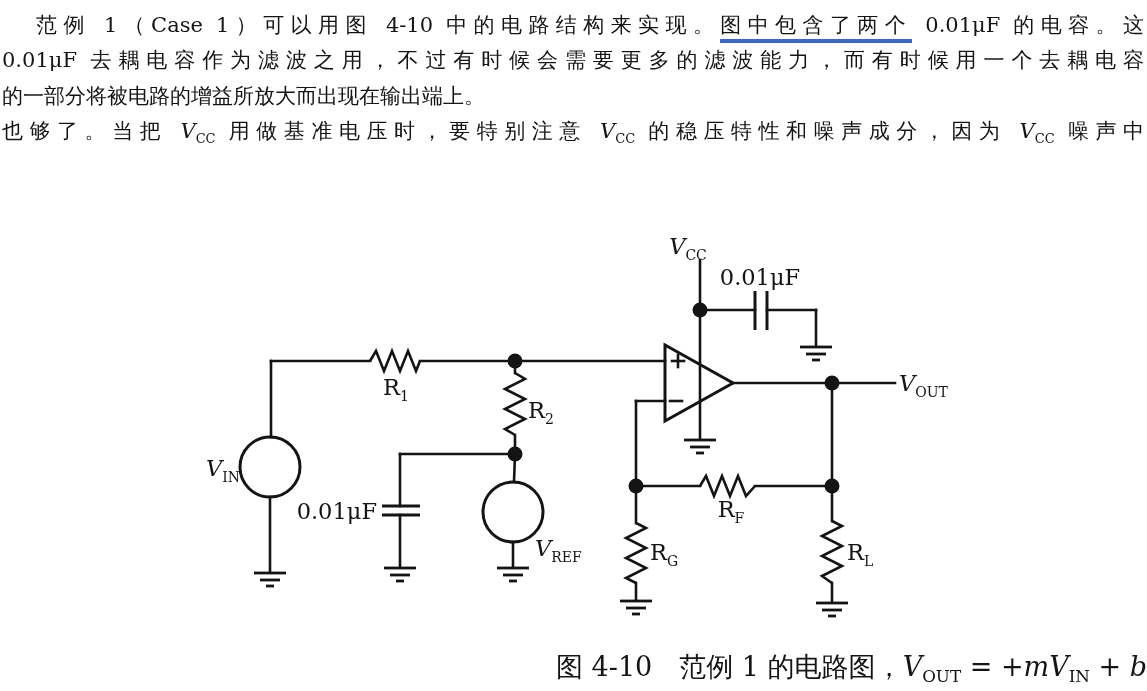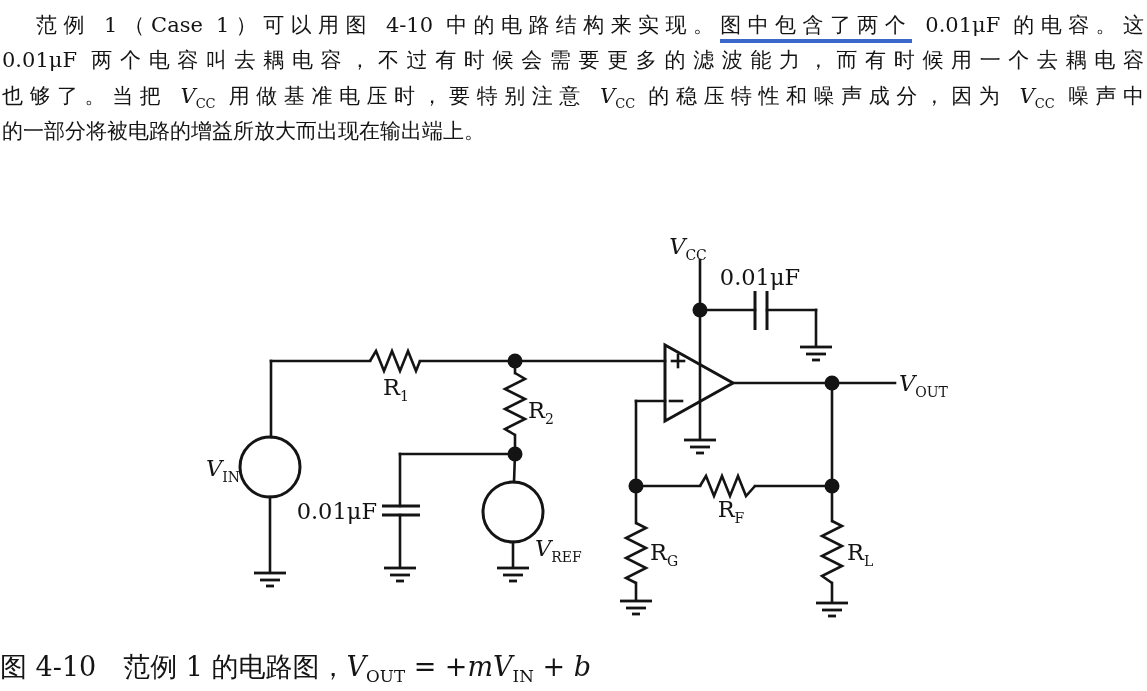--- a/index.html
+++ b/index.html
@@ -18,32 +18,32 @@
   
   .circuit{position:absolute;top:228px;left:0;}
   .wire{stroke:#141414;stroke-width:2.6;fill:none;stroke-linecap:square;}
   .thick{stroke:#141414;stroke-width:3;fill:none;}
   .zig{stroke:#141414;stroke-width:2.6;fill:none;stroke-linejoin:miter;}
   .comp{stroke:#141414;stroke-width:3;fill:none;}
   .dot{fill:#141414;stroke:none;}
   .gnd line{stroke:#141414;stroke-width:2.8;}
   .lbl{fill:#141414;font-size:22.5px;font-family:"DejaVu Serif","Liberation Serif",serif;}
   .ssub{font-size:14px;font-style:normal;}
-  .caption{position:absolute;top:648px;left:0;width:100%;text-align:left;font-size:27px;height:38px;line-height:38px;}
+  .caption{position:absolute;top:648px;left:0;width:100%;text-align:right;font-size:27px;height:38px;line-height:38px;}
 </style>
 </head>
 <body>
 
 <div class="page">
 
   <div class="paragraph">
       <div class="para-line indent jl"><span>范例 1（Case 1）可以用图 4-10 中的电路结构来实现。</span><span class="blue-underline" style="border-bottom-color: rgb(58, 103, 204);">图中包含了两个</span><span> 0.01μF 的电容。这</span></div>
-      <div class="para-line jl"><span>0.01μF 两个电容叫去耦电容，不过有时候会需要更多的滤波能力，而有时候用一个去耦电容</span></div>
+      <div class="para-line jl"><span>0.01μF 去耦电容作为滤波之用，不过有时候会需要更多的滤波能力，而有时候用一个去耦电容</span></div>
+      <div class="para-line"><span>的一部分将被电路的增益所放大而出现在输出端上。</span></div>
       <div class="para-line jl"><span>也够了。当把 </span><span class="var">V</span><sub class="varsub">CC</sub><span> 用做基准电压时，要特别注意 </span><span class="var">V</span><sub class="varsub">CC</sub><span> 的稳压特性和噪声成分，因为 </span><span class="var">V</span><sub class="varsub">CC</sub><span> 噪声中</span></div>
-      <div class="para-line"><span>的一部分将被电路的增益所放大而出现在输出端上。</span></div>
     </div>
 
   <svg class="circuit" width="1147" height="415" viewBox="0 0 1147 415" xmlns="http://www.w3.org/2000/svg">
 
     <line class="wire" x1="700" y1="32" x2="700" y2="210"></line>
 
     <line class="wire" x1="700" y1="82" x2="755" y2="82"></line>
     <line class="wire" x1="767" y1="82" x2="816" y2="82"></line>
     <line class="wire" x1="816" y1="82" x2="816" y2="117"></line>
 

